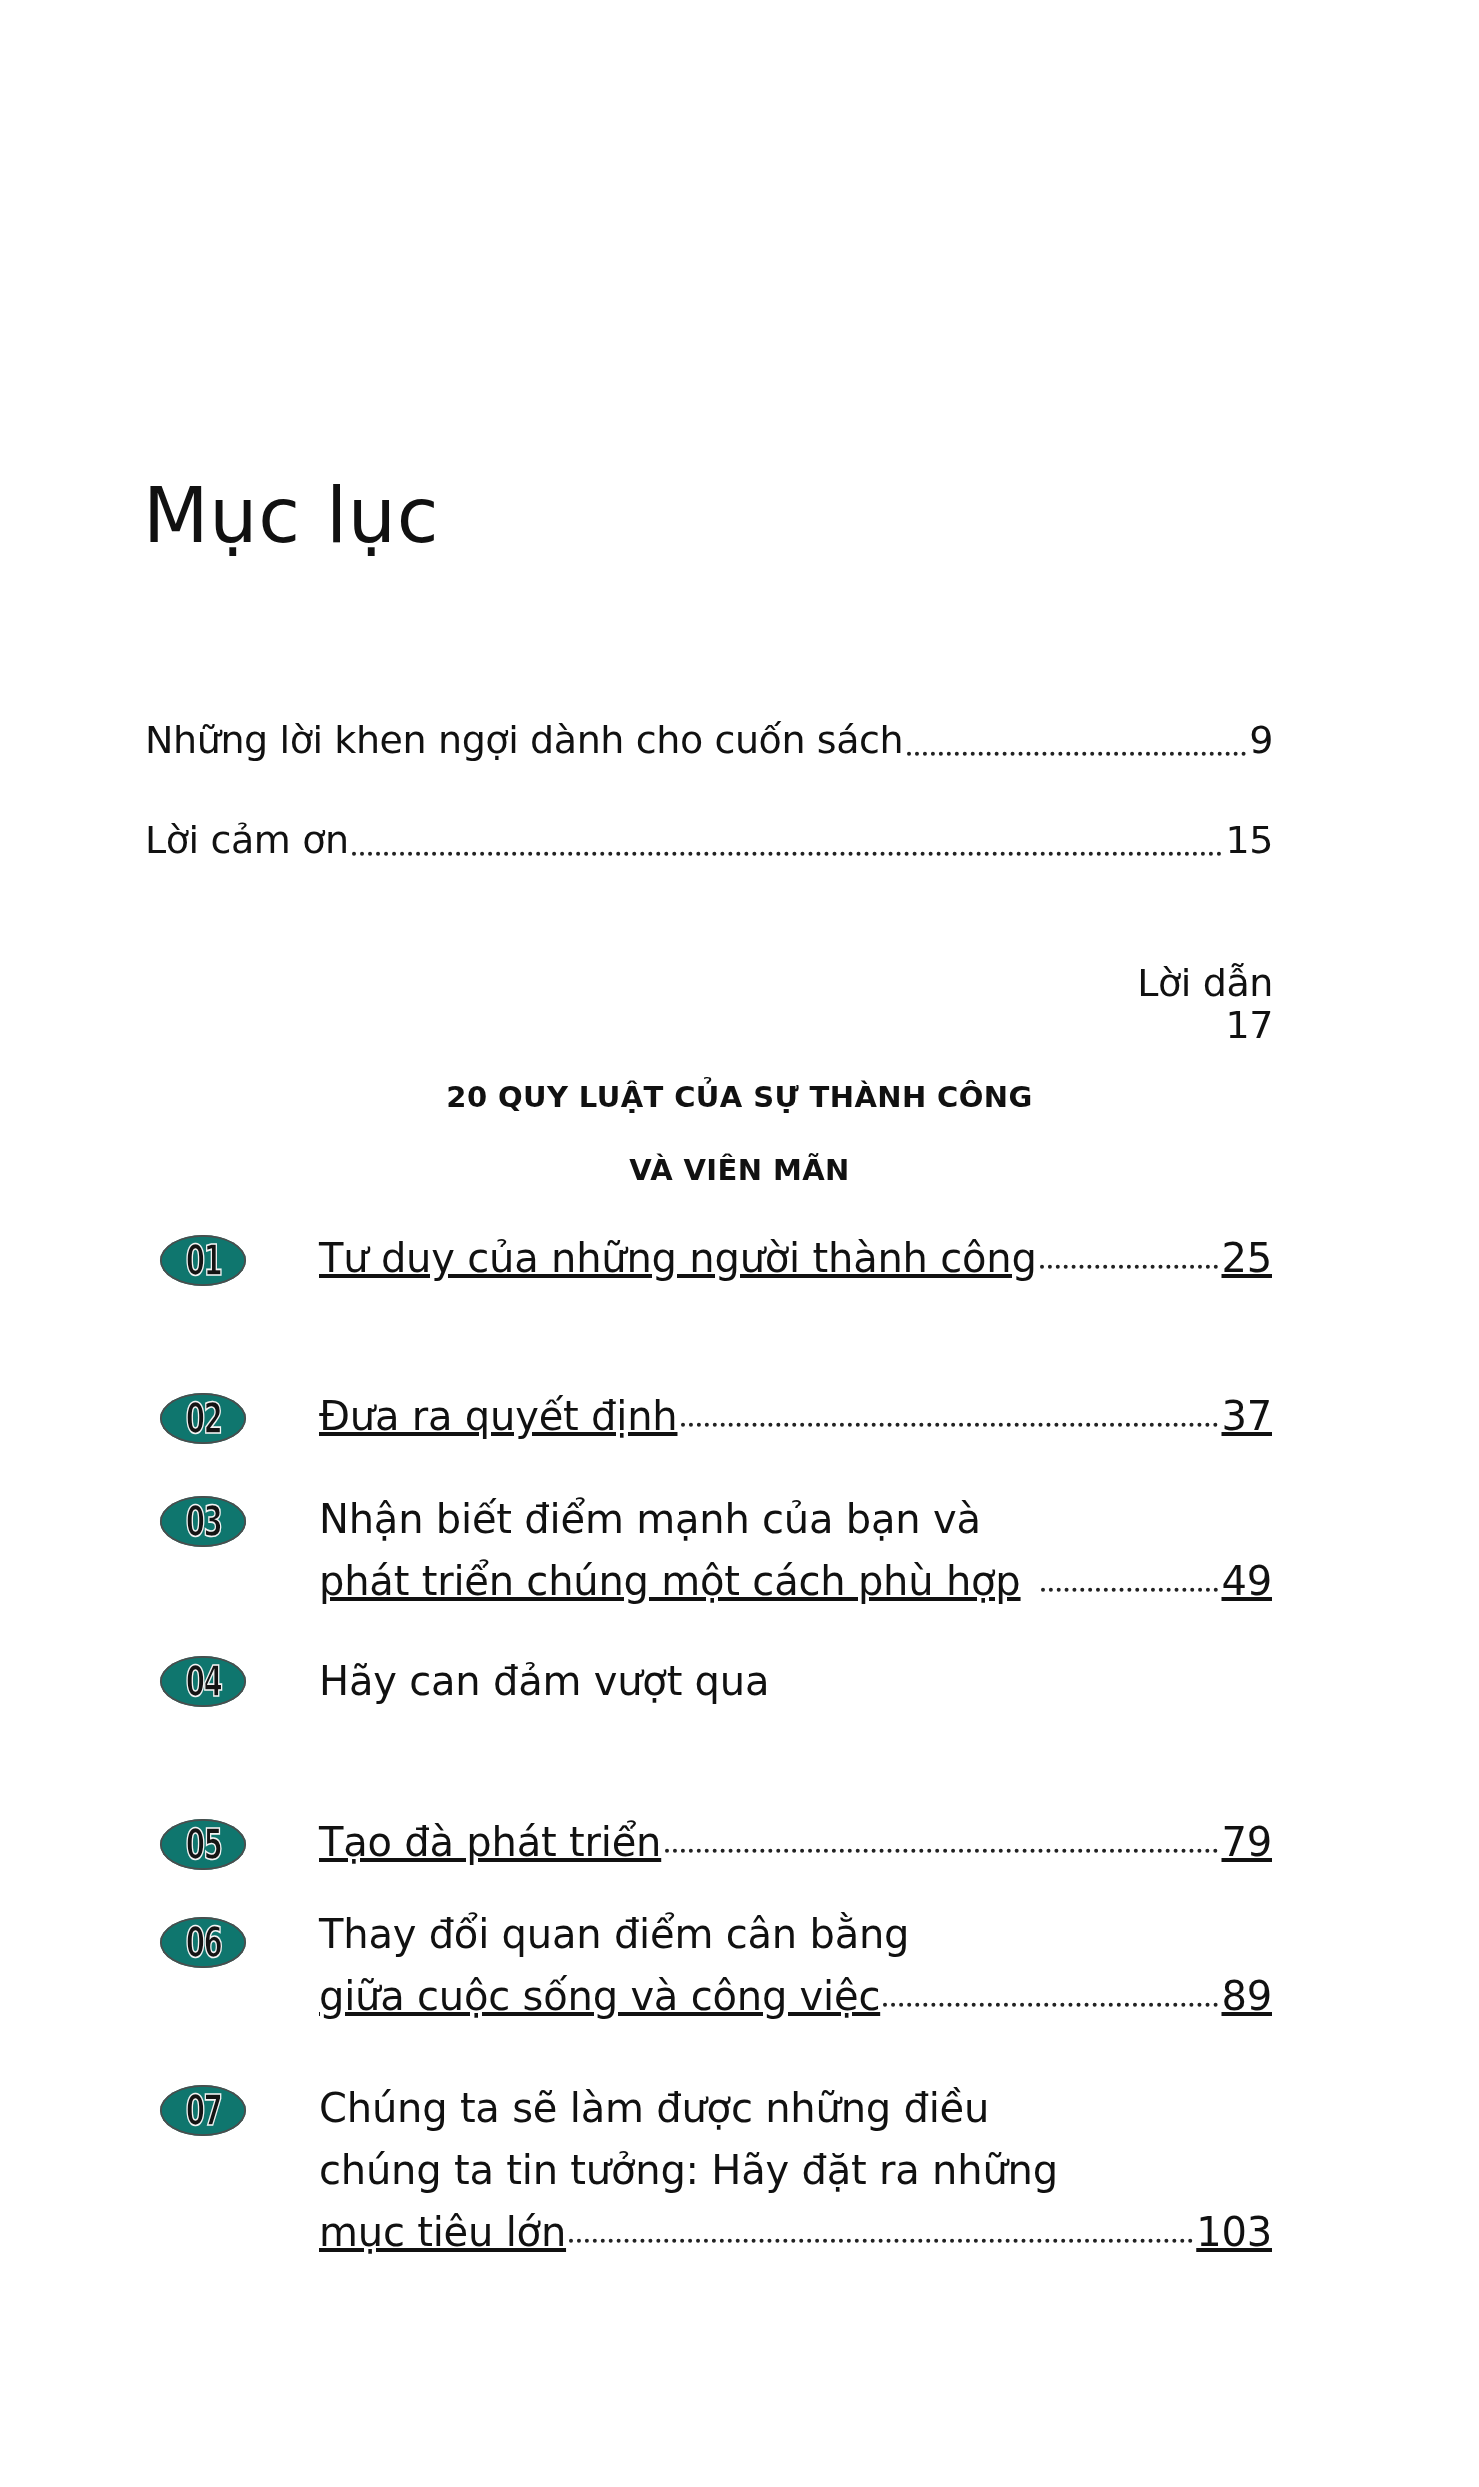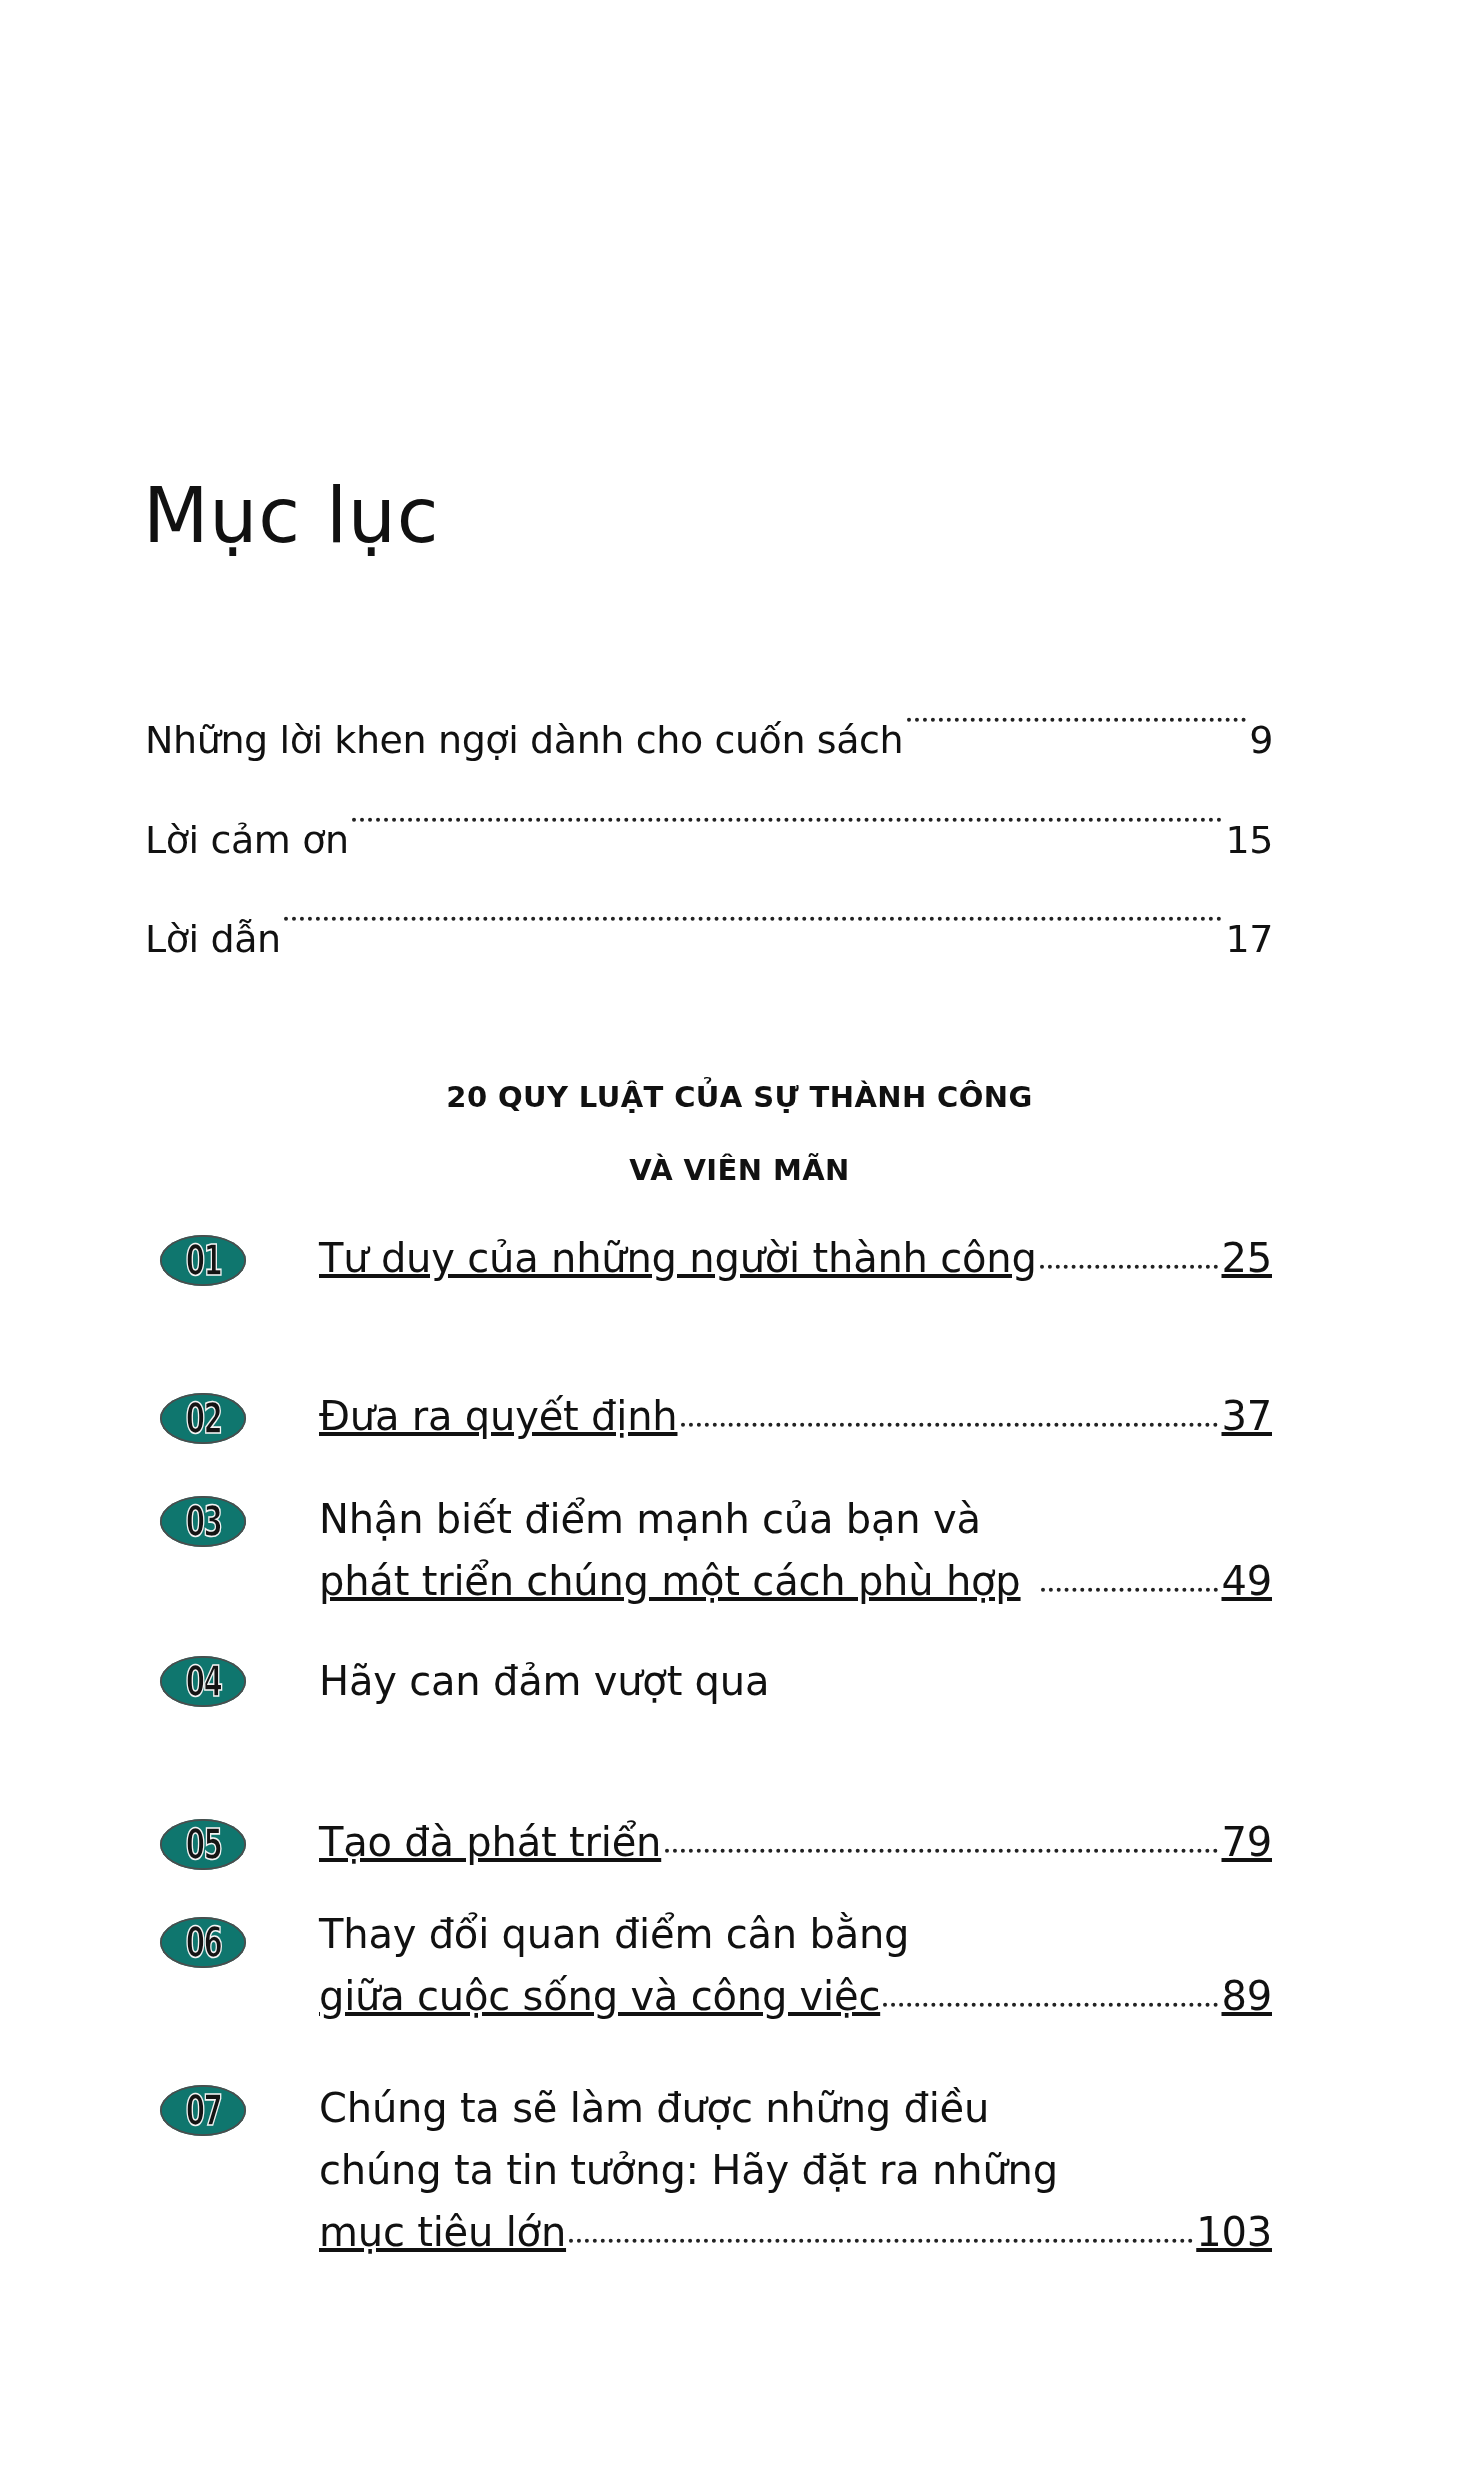--- a/index.html
+++ b/index.html
@@ -6,21 +6,21 @@
   body {
     width: 1479px; height: 2487px; background: #ffffff; position: relative; overflow: hidden;
     font-family: "DejaVu Sans", "Liberation Sans", sans-serif; color: #111111;
   }
   .page-title {
     position: absolute; left: 143px; top: 427px;
     font-size: 76px; font-weight: 400; letter-spacing: 0.8px; line-height: 1;
   }
   .toc-line {
     position: absolute; left: 145px; width: 1128px;
-    display: flex; align-items: flex-start;
+    display: flex; align-items: flex-end;
     font-size: 38px; line-height: 1;
   }
   .toc-line .label { white-space: nowrap; letter-spacing: -0.4px; }
   .toc-line .dots {
     flex: 1; margin: 0 3.3px; height: 0; border-bottom: 4.1px dotted #222; transform: translateY(-3.3px);
   }
   .toc-line .page { white-space: nowrap; letter-spacing: -0.4px; }
 
   .section-heading {
     position: absolute; left: 0; width: 100%; top: 1061px;
@@ -54,21 +54,21 @@
 <div class="toc-line" style="top:721px;">
   <span class="label">Những lời khen ngợi dành cho cuốn sách</span>
   <span class="dots"></span>
   <span class="page">9</span>
 </div>
 <div class="toc-line" style="top:821px;">
   <span class="label">Lời cảm ơn</span>
   <span class="dots"></span>
   <span class="page">15</span>
 </div>
-<div class="toc-line" style="top:920px;">
+<div class="toc-line" style="top:964px;flex-direction:column;">
   <span class="label">Lời dẫn</span>
   <span class="dots"></span>
   <span class="page">17</span>
 </div>
 
 <div class="section-heading">
   <div>20 QUY LUẬT CỦA SỰ THÀNH CÔNG</div>
   <div>VÀ VIÊN MÃN</div>
 </div>
 

